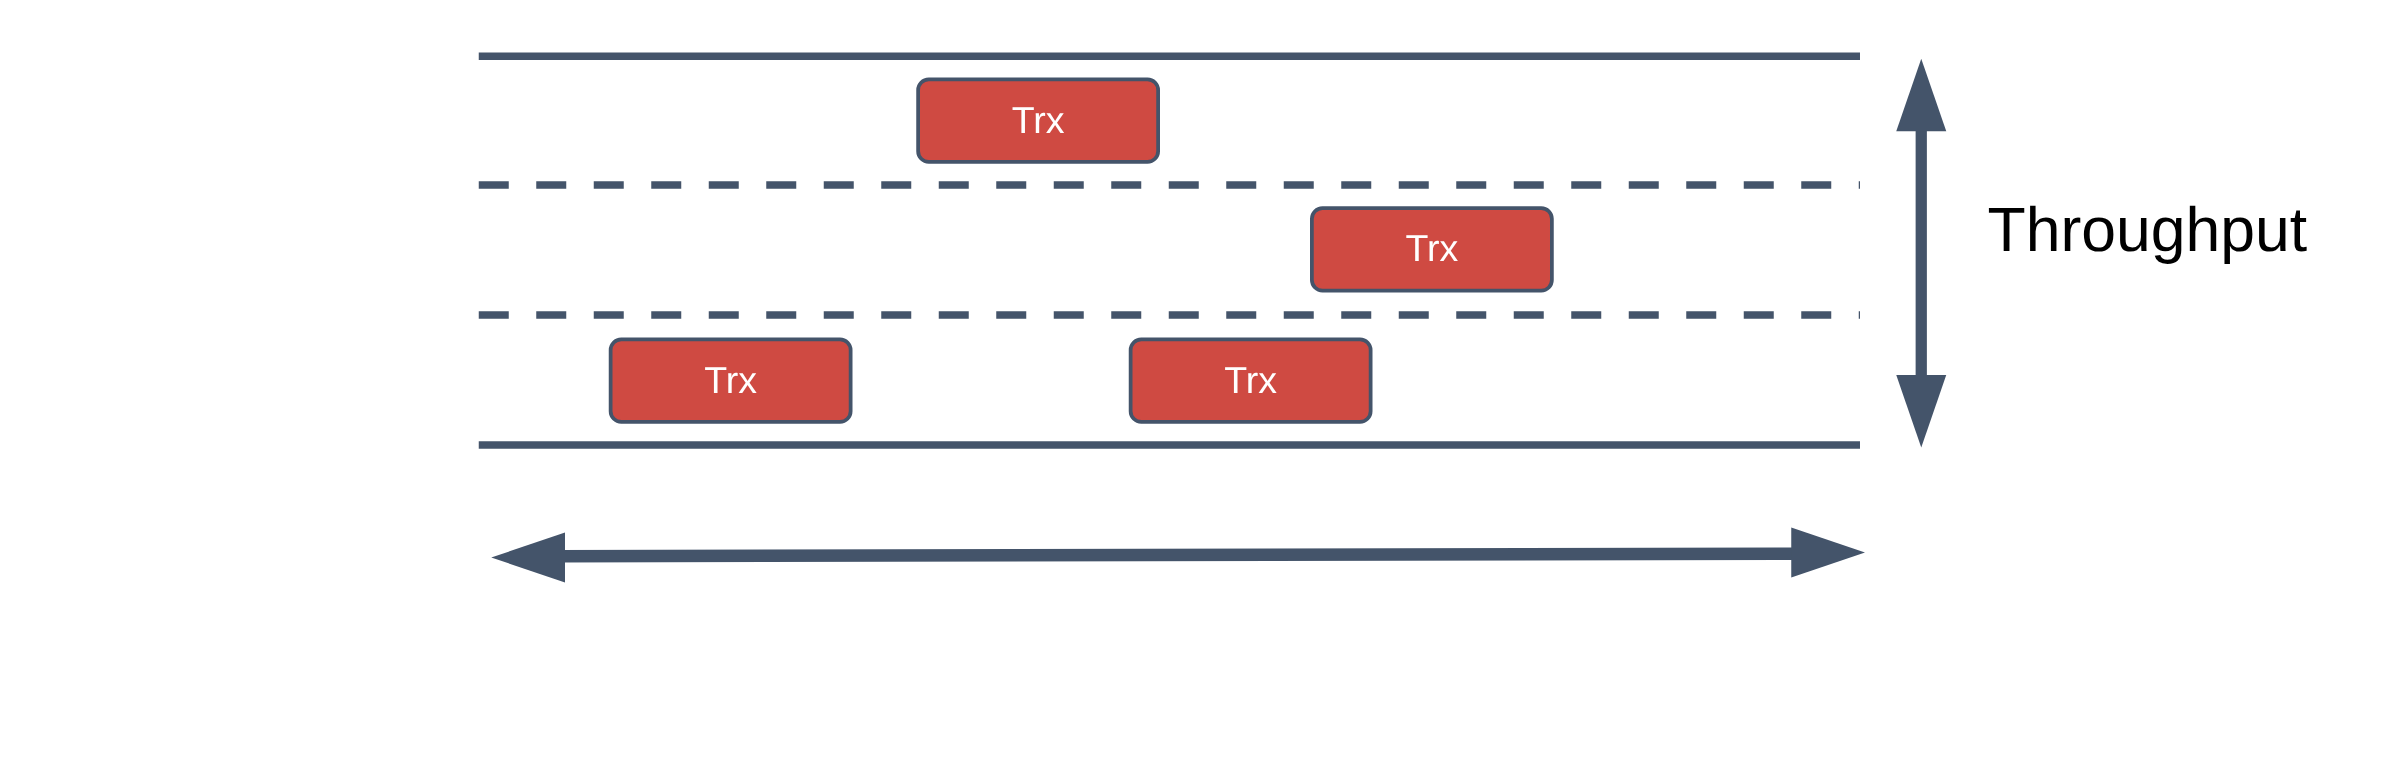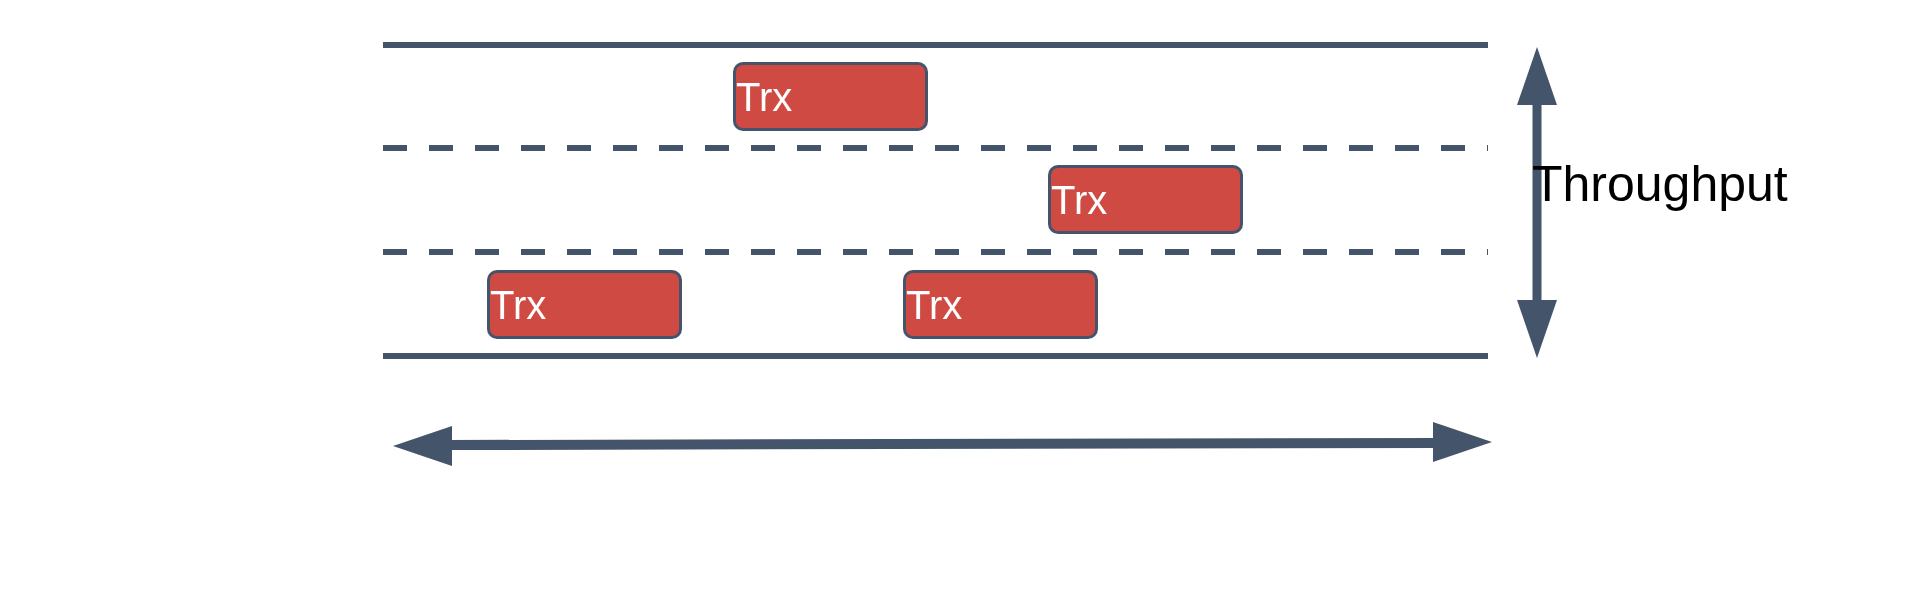--- a/index.html
+++ b/index.html
@@ -41,37 +41,38 @@
   .trx-box {
     position: absolute;
     width: 195px;
     height: 69px;
     box-sizing: border-box;
     background: var(--trx-fill, #CF4A42);
     border: 3px solid var(--trx-border, #44546A);
     border-radius: 10px;
     display: flex;
     align-items: center;
+    justify-content: center;
     color: var(--trx-text, #ffffff);
-    font-size: 40px;
+    font-size: 30px;
     line-height: 1;
   }
   .trx-box-a { left: 733px;  top: 62px;  }
   .trx-box-b { left: 1048px; top: 165px; }
   .trx-box-c { left: 487px;  top: 270px; }
   .trx-box-d { left: 903px;  top: 270px; }
   .axis-label {
     position: absolute;
     color: var(--label-text, #000000);
     font-size: 50px;
     line-height: 60px;
     white-space: nowrap;
   }
   .throughput-label {
-    left: 1532px;
+    left: 1590px;
     top: 154px;
     text-align: center;
   }
   .time-to-finality-label {
     left: 398px;
     width: 1092px;
     top: 512px;
     text-align: center;
   }
 </style>

